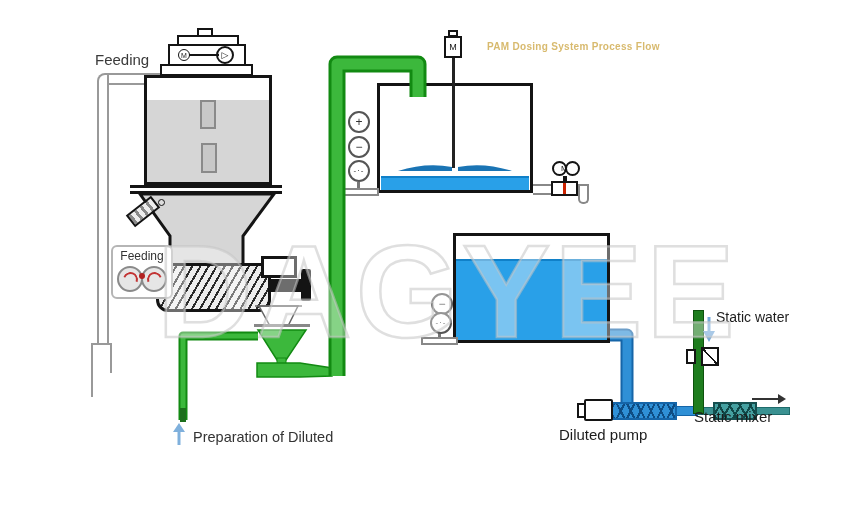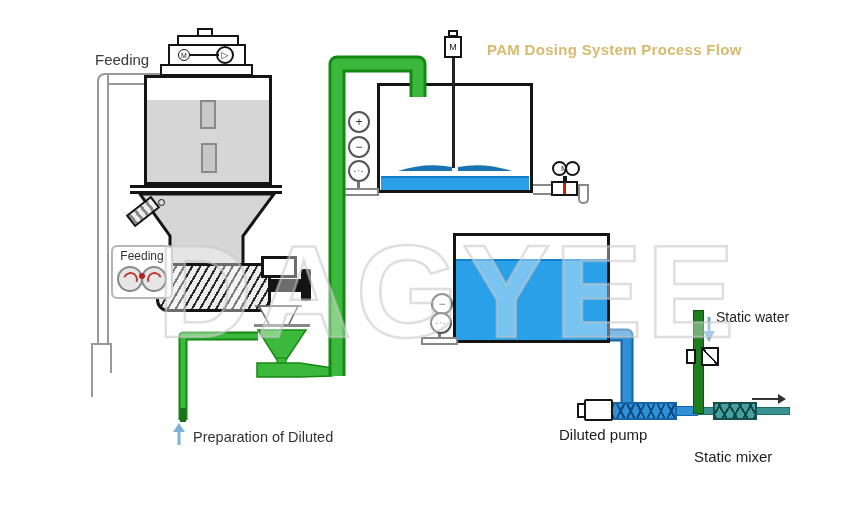--- a/index.html
+++ b/index.html
@@ -153,21 +153,21 @@
     </div>
     <div style="position:absolute;left:26px;top:26px;width:6px;height:6px;background:#b22222;border-radius:50%;"></div>
   </div>
 
   <svg class="a" style="left:172px;top:423px;z-index:13;" width="14" height="24" viewBox="0 0 14 24">
     <line x1="7" y1="22" x2="7" y2="7" stroke="#7fb0dc" stroke-width="3"></line>
     <polygon points="1,9 13,9 7,0" fill="#7fb0dc"></polygon>
   </svg>
 
   <div class="lbl" style="left:95px;top:51px;color:#3a3a3a;">Feeding</div>
-  <div class="lbl" style="left:487px;top:41px;font-size:15px;font-weight:600;color:#d8ba6e;letter-spacing:0.3px;text-align:right;">PAM Dosing System Process Flow</div>
+  <div class="lbl" style="left:487px;top:41px;font-size:10px;font-weight:600;color:#d8ba6e;letter-spacing:0.3px;text-align:right;">PAM Dosing System Process Flow</div>
   <div class="lbl" style="left:716px;top:309px;font-size:14px;color:#1d1d1d;">Static water</div>
   <div class="lbl" style="left:559px;top:426px;color:#1d1d1d;">Diluted pump</div>
-  <div class="lbl" style="left:694px;top:448px;color:#1d1d1d;">Static mixer</div>
+  <div class="lbl" style="left:694px;top:408px;color:#1d1d1d;">Static mixer</div>
   <div class="lbl" style="left:193px;top:429px;font-size:14.5px;color:#333;">Preparation of Diluted</div>
 
   <div id="watermark">DAGYEE</div>
 
 </div>
 
 </body></html>

